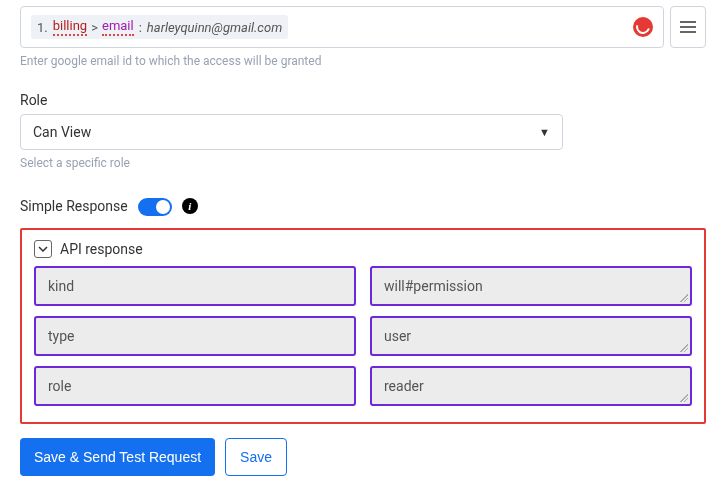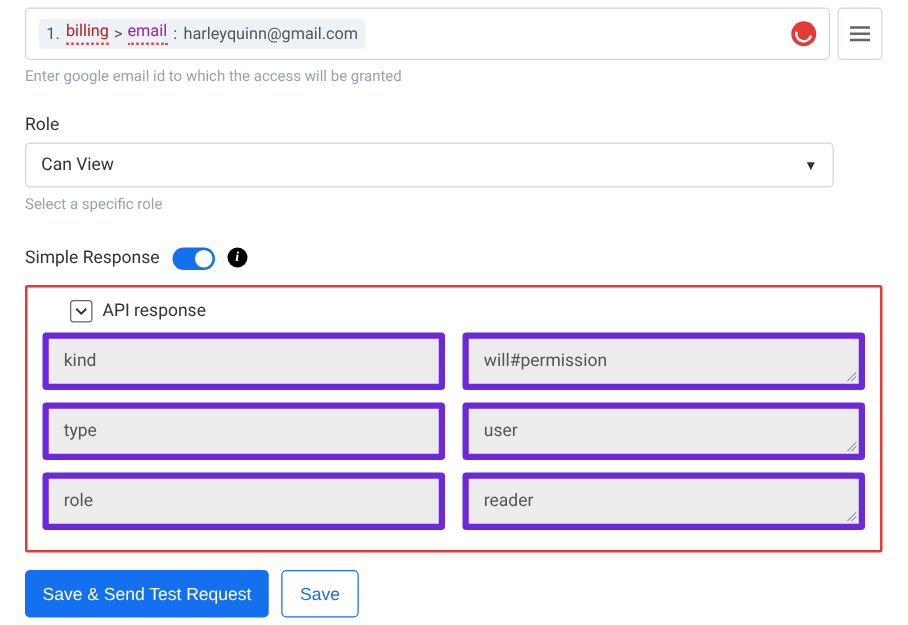--- a/index.html
+++ b/index.html
@@ -6,41 +6,41 @@
   body { font-family: -apple-system, BlinkMacSystemFont, "Segoe UI", Roboto, Arial, sans-serif; background: #fff; padding: 6px 20px 20px 20px; width: 726px; color: #333; }
   
   .email-row { display: flex; gap: 6px; align-items: stretch; }
   .email-input { flex: 1; border: 1px solid #d0d5dd; border-radius: 4px; padding: 8px 10px; background: #fff; display: flex; align-items: center; justify-content: space-between; font-size: 14px; }
   .chip { display: inline-flex; align-items: center; gap: 2px; background: #eef2f6; padding: 3px 6px; border-radius: 3px; font-size: 13px; color: #555; }
   .chip .num { color: #555; margin-right: 3px; }
   .chip .p1 { color: #b91c1c; border-bottom: 2px dotted #d44; padding-bottom: 1px; }
   .chip .p2 { color: #a21caf; border-bottom: 2px dotted #d44; padding-bottom: 1px; }
   .chip .gt { color: #555; margin: 0 2px; }
   .chip .colon { margin: 0 3px; color:#555; }
-  .chip .val { color: #555; }
+  .chip .val { color: #555; font-style: italic; }
   .red-circle { width: 20px; height: 20px; border-radius: 50%; background: #e53935; position: relative; display:inline-block; }
   .red-circle::after { content:""; position:absolute; width:10px; height:10px; border:2px solid #fff; border-top-color:transparent; border-right-color:transparent; border-radius:50%; left:3px; top:3px; transform: rotate(-30deg); }
   .hamburger { width: 36px; border:1px solid #d0d5dd; border-radius:4px; display:flex; align-items:center; justify-content:center; background:#fff; cursor:pointer; }
   .hamburger svg { width:16px; height:14px; }
   .hint { color:#98a2b3; font-size:12px; margin-top:6px; }
 
   .field-label { font-size:14px; color:#333; margin-top:24px; margin-bottom:6px; }
-  .select { width: 647px; border:1px solid #d0d5dd; border-radius:4px; padding:9px 12px; font-size:14px; background:#fff; display:flex; justify-content:space-between; align-items:center; cursor:pointer; }
+  .select { width: 543px; border:1px solid #d0d5dd; border-radius:4px; padding:9px 12px; font-size:14px; background:#fff; display:flex; justify-content:space-between; align-items:center; cursor:pointer; }
   .caret { font-size:11px; color:#333; }
 
   .toggle-row { display:flex; align-items:flex-start; gap:10px; margin-top:28px; }
   .toggle { width:34px; height:18px; background:#1570ef; border-radius:10px; position:relative; cursor:pointer; }
   .toggle::after { content:""; position:absolute; width:14px; height:14px; background:#fff; border-radius:50%; top:2px; right:2px; }
   .info-icon { width:16px; height:16px; background:#000; color:#fff; border-radius:50%; font-size:11px; font-weight:bold; display:flex; align-items:center; justify-content:center; font-style:italic; font-family: Georgia, serif; cursor:pointer; }
 
   .api-box { border:2px solid #e53935; border-radius:2px; margin-top:12px; padding:10px 12px 6px 12px; }
-  .api-header { display:flex; align-items:center; gap:8px; font-size:14px; margin-bottom:8px;margin-left:22px; }
+  .api-header { display:flex; align-items:center; gap:8px; font-size:14px; margin-bottom:8px; }
   .collapse-btn { width:18px; height:18px; border:1px solid #666; border-radius:3px; display:flex; align-items:center; justify-content:center; font-size:10px; cursor:pointer; background:#fff; }
   .kv-row { display:flex; gap:14px; margin-bottom:10px; }
-  .kv-cell { flex:1; background:#ececec; border:5px solid #6d28d9; border-radius:3px; padding:10px 12px; font-size:14px; color:#555; position:relative; }
+  .kv-cell { flex:1; background:#ececec; border:2px solid #6d28d9; border-radius:3px; padding:10px 12px; font-size:14px; color:#555; position:relative; }
   .val-cell { resize: none; font-family:inherit; }
   .val-cell::after { content:""; position:absolute; right:2px; bottom:2px; width:8px; height:8px; background: linear-gradient(135deg, transparent 50%, #aaa 50%, #aaa 60%, transparent 60%, transparent 70%, #aaa 70%, #aaa 80%, transparent 80%); }
 
   .btn-row { display:flex; gap:10px; margin-top:14px; }
   .btn-primary { background:#1570ef; color:#fff; border:none; border-radius:4px; padding:10px 14px; font-size:14px; cursor:pointer; }
   .btn-secondary { background:#fff; color:#1570ef; border:1px solid #1570ef; border-radius:4px; padding:10px 14px; font-size:14px; cursor:pointer; }
 </style>
 </head>
 <body>
 

